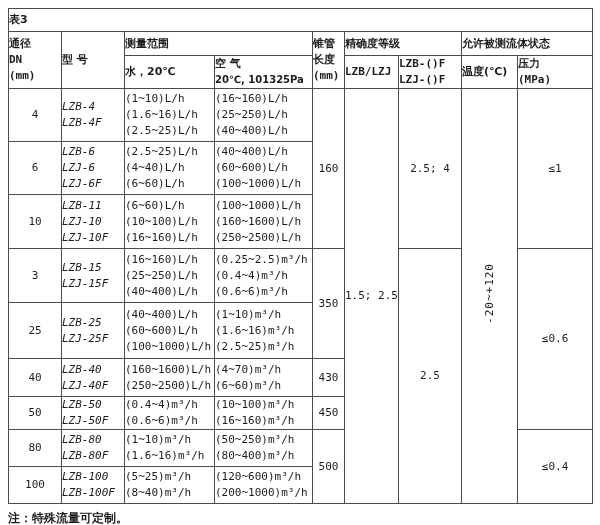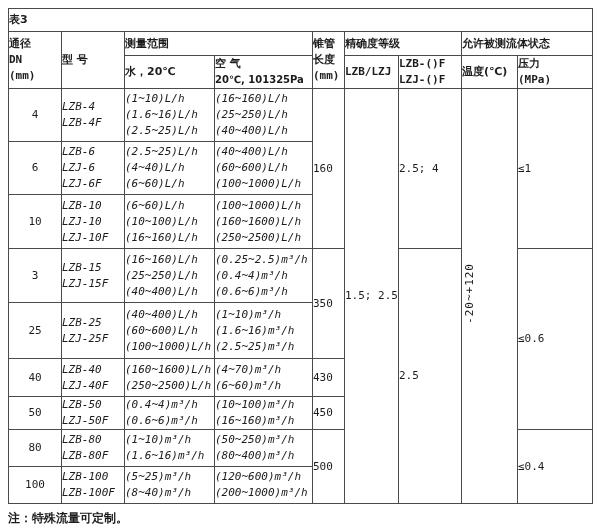--- a/index.html
+++ b/index.html
@@ -21,23 +21,23 @@
     padding:0;
   }
   .title-cell { height:22px; text-align:left; font-size:12px; font-weight:600; }
   .hd { font-size:12px; font-weight:600; }
   .hd-sm { text-align:left; font-size:11px; font-weight:600; }
   tr.r-h1 { height:24px; }
   tr.r-h2 { height:26px;margin-left:24px; }
   .mono { font-family:"DejaVu Sans Mono","Liberation Mono",monospace; }
   .lf { text-align:left; padding-left:6px; }
   .model-cell { padding-left:10px;font-style:italic; }
-  .range-cell { font-size:10.5px; white-space:nowrap;font-style:italic; }
+  .range-cell { font-size:10.5px; white-space:nowrap; }
   .dn-cell { text-align:center; }
-  .merged-val { text-align:left; white-space:nowrap; }
+  .merged-val { text-align:center; white-space:nowrap; }
   .vert {
     display:inline-block;
     writing-mode:vertical-rl;
     transform:rotate(180deg);
     white-space:nowrap;
     font-size:11px;
     letter-spacing:1px;
   }
   .note {
     margin-top:6px;
@@ -142,21 +142,21 @@
       <td class="lf range-cell mono">
         <div>(40~400)L/h</div>
         <div>(60~600)L/h</div>
         <div>(100~1000)L/h</div>
       </td>
     </tr>
 
     <tr style="height:54px">
       <td class="dn-cell mono">10</td>
       <td class="lf model-cell mono">
-        <div>LZB-10</div>
+        <div>LZB-11</div>
         <div>LZJ-10</div>
         <div>LZJ-10F</div>
       </td>
       <td class="lf range-cell mono">
         <div>(6~60)L/h</div>
         <div>(10~100)L/h</div>
         <div>(16~160)L/h</div>
       </td>
       <td class="lf range-cell mono">
         <div>(100~1000)L/h</div>

